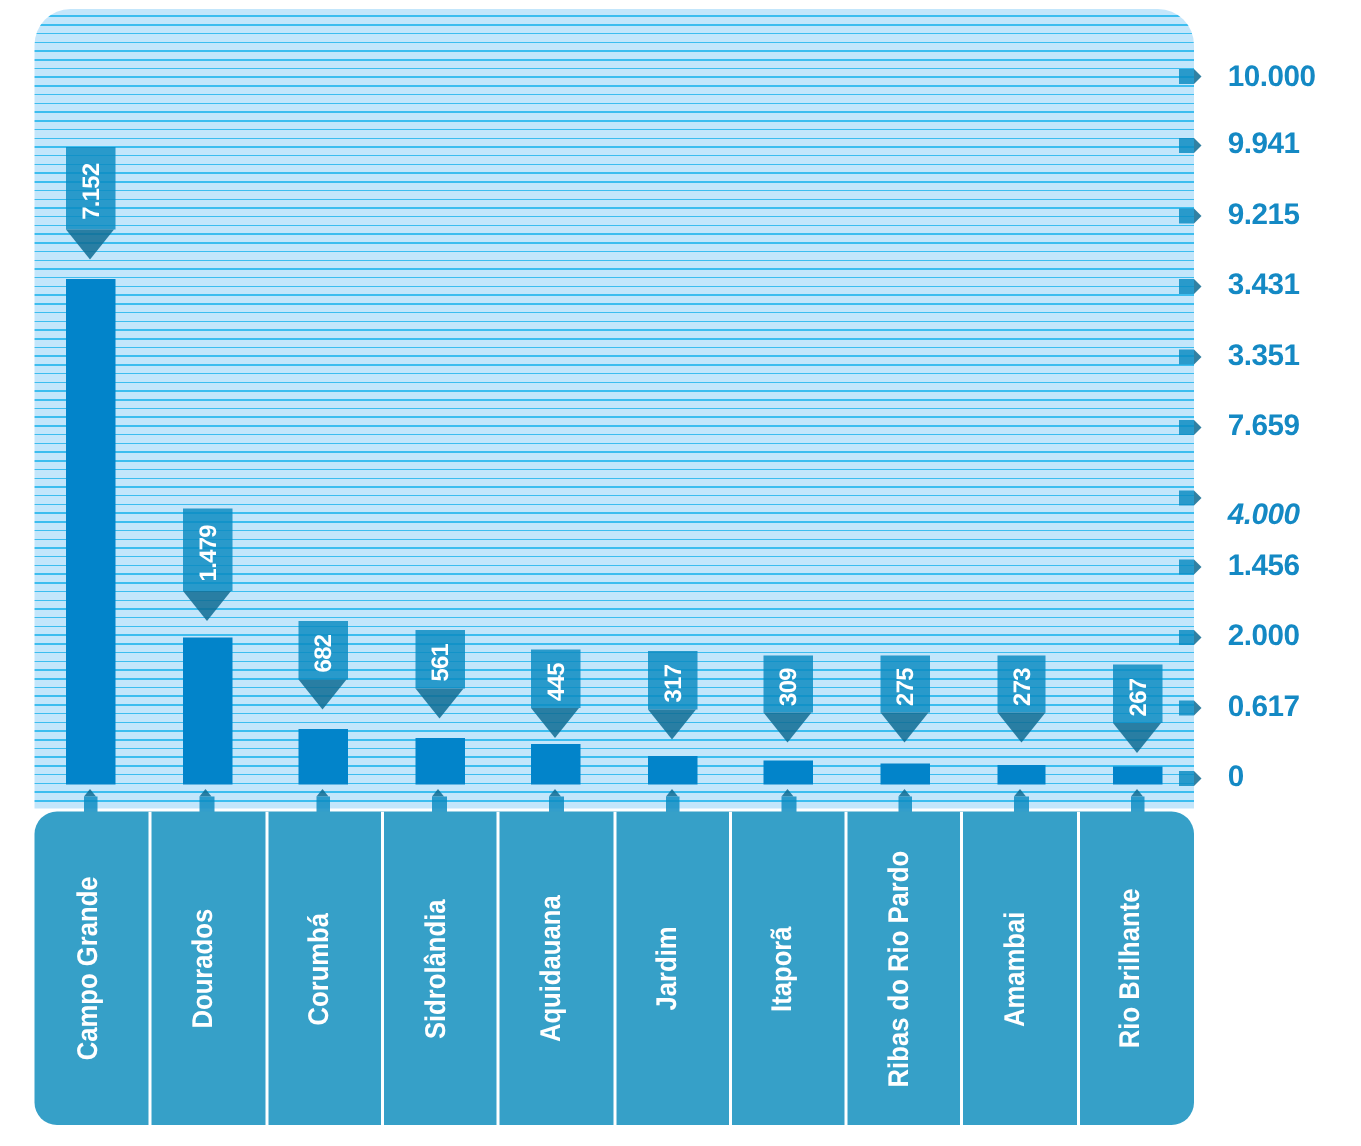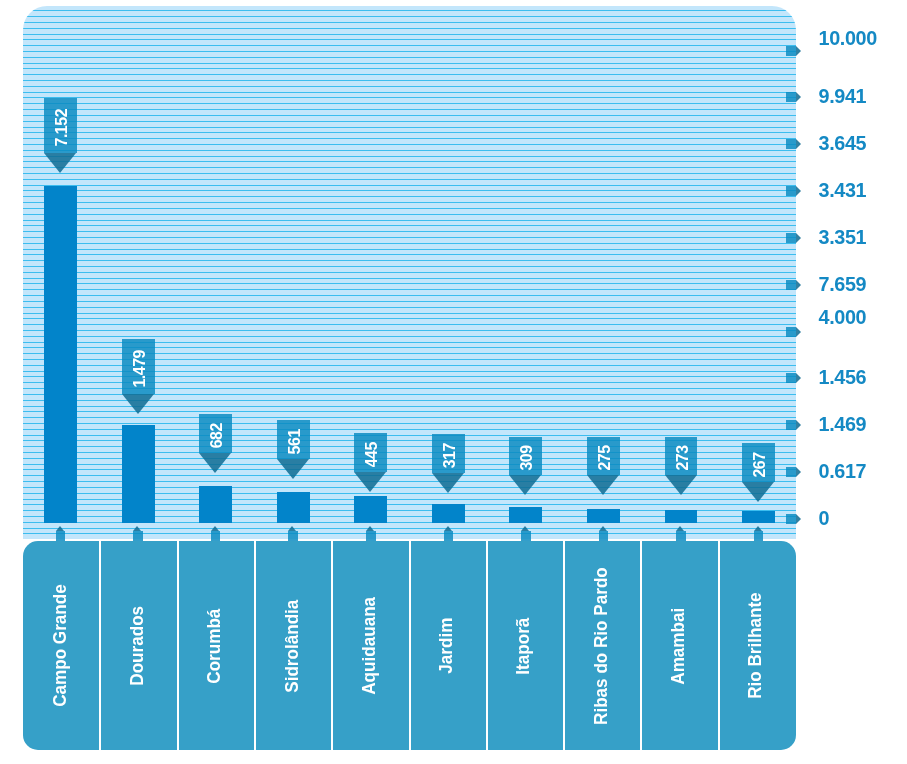--- a/index.html
+++ b/index.html
@@ -194,29 +194,29 @@
     <div class="ytick-tri" style="top: 373.48px; border-width: 5px 0px 5px 5.8px;"></div>
     <div class="ytick-tri" style="top: 326.64px; border-width: 5px 0px 5px 5.8px;"></div>
     <div class="ytick-tri" style="top: 279.8px; border-width: 5px 0px 5px 5.8px;"></div>
     <div class="ytick-tri" style="top: 232.96px; border-width: 5px 0px 5px 5.8px;"></div>
     <div class="ytick-tri" style="top: 186.12px; border-width: 5px 0px 5px 5.8px;"></div>
     <div class="ytick-tri" style="top: 139.28px; border-width: 5px 0px 5px 5.8px;"></div>
     <div class="ytick-tri" style="top: 92.44px; border-width: 5px 0px 5px 5.8px;"></div>
     <div class="ytick-tri" style="top: 45.6px; border-width: 5px 0px 5px 5.8px;"></div>
     <div class="ylabel" style="top: 506.8px;">0</div>
     <div class="ylabel" style="top: 459.96px;">0.617</div>
-    <div class="ylabel" style="top: 413.12px;">1.469</div>
+    <div class="ylabel" style="top: 413.12px;">2.000</div>
     <div class="ylabel" style="top: 366.28px;">1.456</div>
-    <div class="ylabel" style="top: 306px;">4.000</div>
+    <div class="ylabel" style="top: 332px; font-style: italic;">4.000</div>
     <div class="ylabel" style="top: 272.6px;">7.659</div>
     <div class="ylabel" style="top: 225.76px;">3.351</div>
     <div class="ylabel" style="top: 178.92px;">3.431</div>
-    <div class="ylabel" style="top: 132.08px;">3.645</div>
+    <div class="ylabel" style="top: 132.08px;">9.215</div>
     <div class="ylabel" style="top: 85.24px;">9.941</div>
-    <div class="ylabel" style="top: 27px;">10.000</div>
+    <div class="ylabel" style="top: 40px;">10.000</div>
   </div>
 
   <div class="labelstrip" id="labelstrip">
     <div class="labelcell" style="left: 0px; width: 77.3px;">
         <span>Campo Grande</span>
       </div>
     <div class="labelcell" style="left: 77.3px; width: 77.3px;">
         <span>Dourados</span>
       </div>
     <div class="labelcell" style="left: 154.6px; width: 77.3px;">

